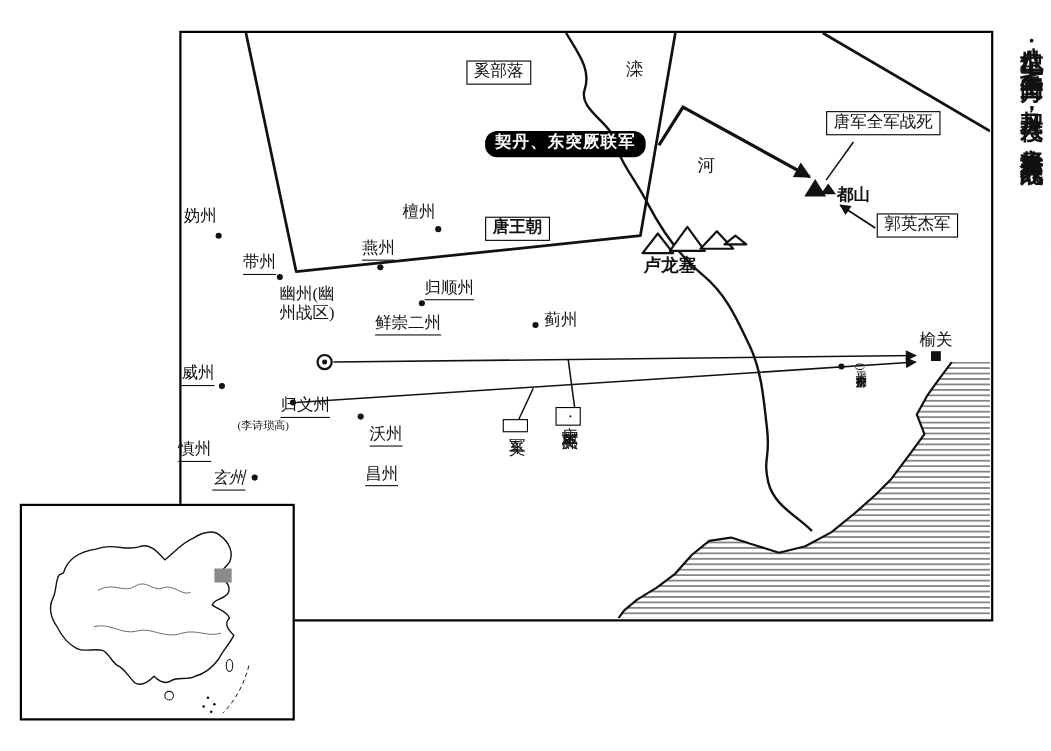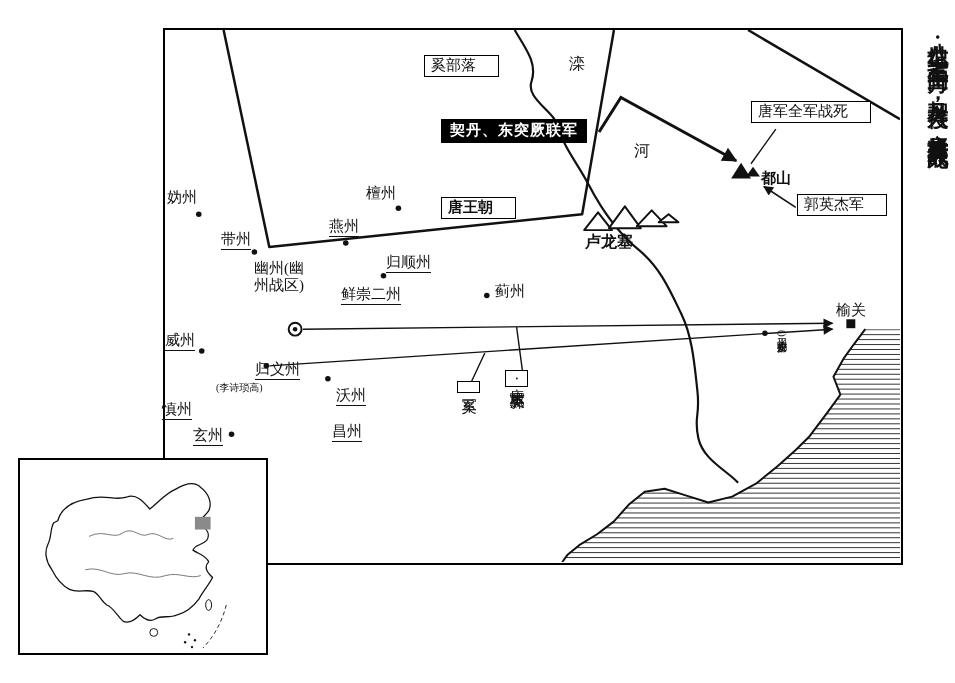--- a/index.html
+++ b/index.html
@@ -3,22 +3,22 @@
 <meta charset="utf-8">
 <style>
   html,body{margin:0;padding:0;background:#f4f4f2;}
   #stage{position:relative;width:955px;height:683px;background:#ffffff;overflow:hidden;
          font-family:"Liberation Serif","DejaVu Serif",serif;color:#111;}
   .map-frame{position:absolute;left:163px;top:28px;width:740px;height:537px;
              border:2.5px solid #000;box-sizing:border-box;background:#fff;}
   .map-frame svg{position:absolute;left:0;top:0;}
   .lbl{position:absolute;font-size:15px;line-height:1.15;white-space:nowrap;z-index:4;}
   .lbl.u{border-bottom:1.5px solid #111;padding-bottom:1px;}
-  .boxed{border:1.5px solid #000;background:#fff;padding:1px 22px 2px 6px;}
-  .inverted{background:#000;color:#fff;padding:3px 9px 4px 9px;font-weight:bold;letter-spacing:1px;}
+  .boxed{border:1.5px solid #000;background:#fff;padding:1px 6px 2px 6px;}
+  .inverted{background:#000;color:#fff;padding:3px 9px 4px 9px;font-weight:bold;letter-spacing:1px;border-radius:11px;}
   .bold{font-weight:bold;}
   .vert{writing-mode:vertical-rl;text-orientation:mixed;}
   .small{font-size:10px;}
   .wrapblock{white-space:normal;width:64px;word-break:break-all;}
   .vtitle{position:absolute;left:908px;top:26px;height:548px;width:44px;
           writing-mode:vertical-rl;text-orientation:mixed;
           font-size:21px;font-weight:bold;letter-spacing:2.5px;z-index:4;}
   .inset{position:absolute;left:18px;top:458px;width:250px;height:197px;
          border:2px solid #000;background:#fff;z-index:6;box-sizing:border-box;}
 </style>
@@ -136,21 +136,21 @@
   <div class="lbl wrapblock" style="left:254px;top:260px;">幽州(幽州战区)</div>
   <div class="lbl u" style="left:341px;top:286px;">鲜崇二州</div>
   <div class="lbl" style="left:495px;top:283px;">蓟州</div>
   <div class="lbl" style="left:836px;top:302px;">榆关</div>
   <div class="lbl u" style="left:165px;top:332px;">威州</div>
   <div class="lbl u" style="left:223px;top:361px;margin-left:32px;">归义州</div>
   <div class="lbl small" style="left:216px;top:382px;">(李诗琐高)</div>
   <div class="lbl u" style="left:336px;top:387px;">沃州</div>
   <div class="lbl vert small" style="left:776px;top:330px;">平州(安东都护府)</div>
   <div class="lbl u" style="left:162px;top:401px;">慎州</div>
-  <div class="lbl u" style="left:193px;top:427px;">玄州</div>
+  <div class="lbl u" style="left:193px;top:427px;font-style:italic;">玄州</div>
   <div class="lbl u" style="left:332px;top:423px;">昌州</div>
 
   <div class="lbl boxed vert" style="left:457px;top:381px;padding:5px 2px;">奚军</div>
   <div class="lbl boxed vert" style="left:505px;top:370px;padding:5px 2px;">唐·郭英杰军</div>
 
 
   <div class="vtitle">八世纪·七三三年闰三月　契丹入侵，唐将郭英杰战死</div>
 
   <div class="inset">
     <svg width="246" height="193" viewBox="0 0 250 197">

